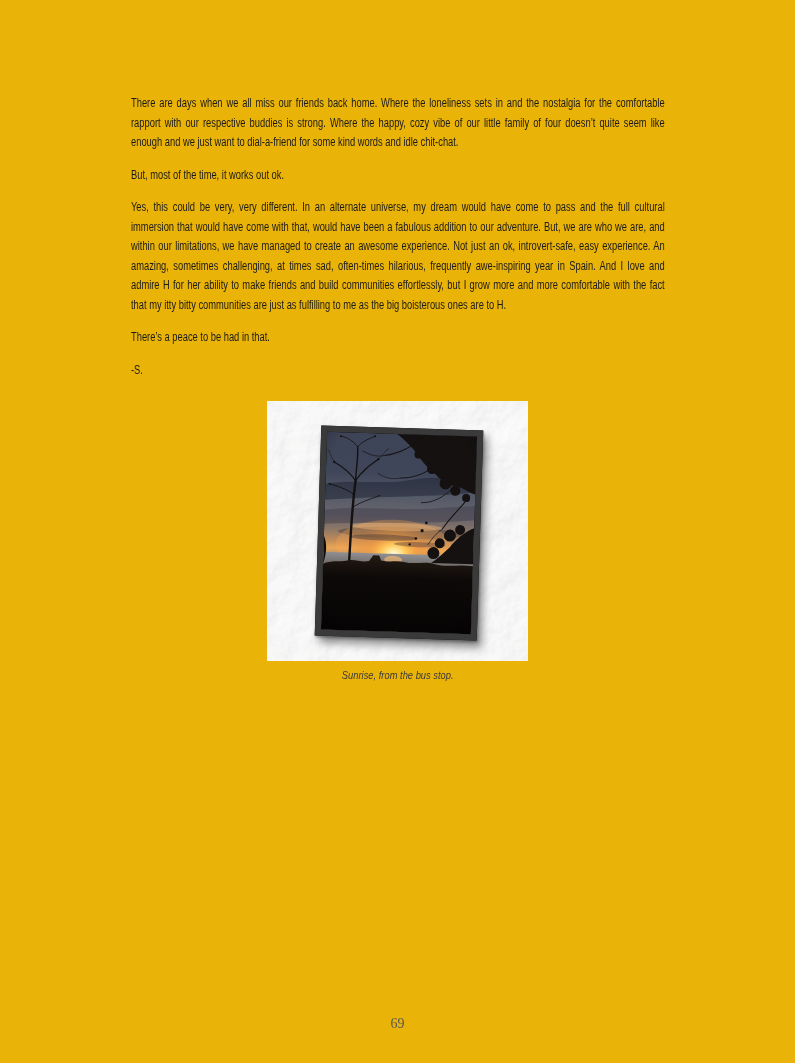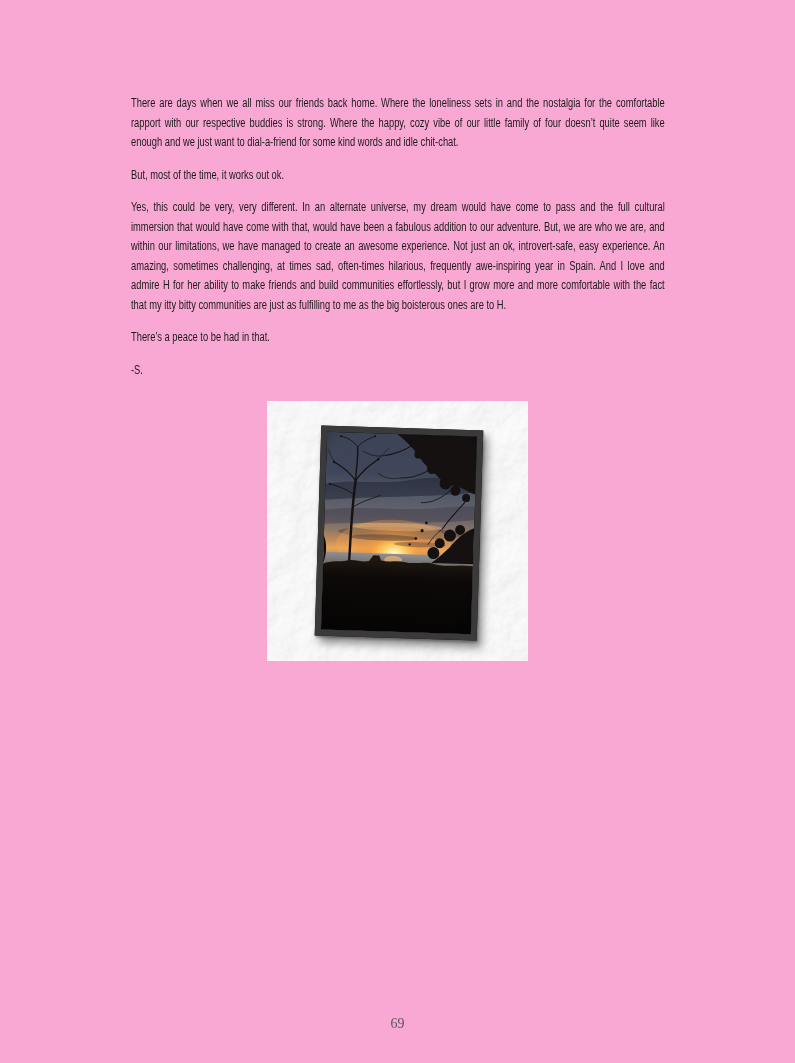--- a/index.html
+++ b/index.html
@@ -1,21 +1,21 @@
 <!DOCTYPE html>
 <html><head>
 <meta charset="utf-8">
 <style>
   * { margin: 0; padding: 0; box-sizing: border-box; }
   html, body { background: #ffffff; }
   .page {
     position: relative;
     width: 795px;
     height: 1063px;
-    background: #f9a8d4;
+    background: #eab308;
     overflow: hidden;
     font-family: "Liberation Sans", sans-serif;
   }
   
   .text-block {
     position: absolute;
     left: 131px;
     top: 94px;
     width: 686px;
     transform: scaleX(0.778);
@@ -210,19 +210,22 @@
           </g>
 
           <path d="M0,132 C8,128 16,130 24,128 C32,126 38,130 46,128 L50,122 L56,122 L58,127 C66,129 74,126 82,128 C92,130 102,126 112,129 C124,132 136,128 150,130 L150,198 L0,198 Z" fill="url(#ground)"></path>
           <path d="M0,132 C4,120 3,110 0,104 Z" fill="#100c0a"></path>
 
           <rect x="0" y="0" width="150" height="198" fill="url(#vignette)"></rect>
         </svg>
       </div>
     </div>
 
+    <figcaption>
+      <span class="squeeze">Sunrise, from the bus stop.</span>
+    </figcaption>
   </figure>
 
   <footer class="page-footer">
     <span>69</span>
   </footer>
 
 </div>
 
 </body></html>

